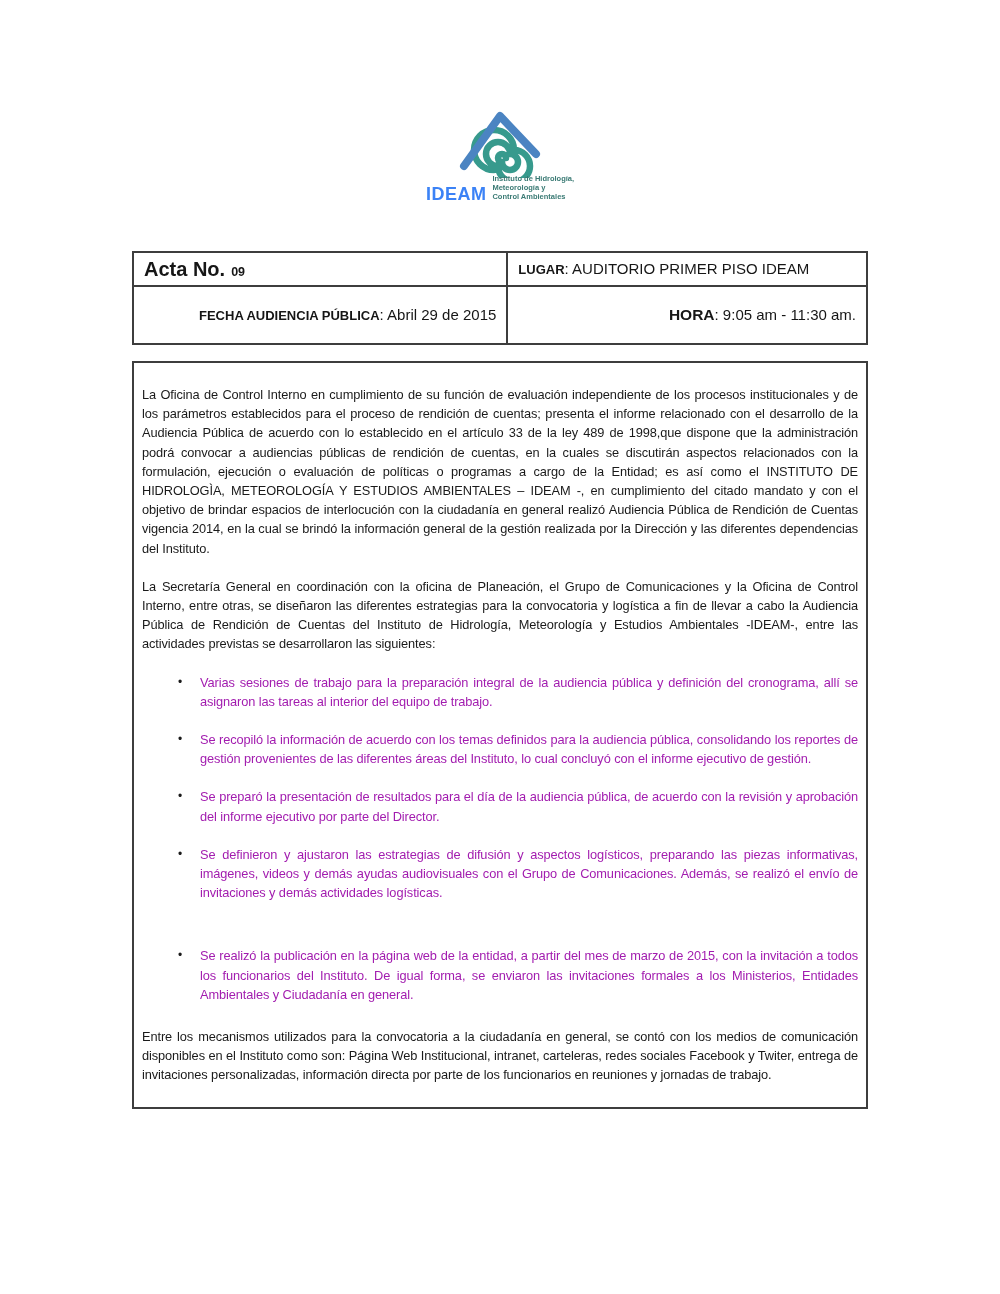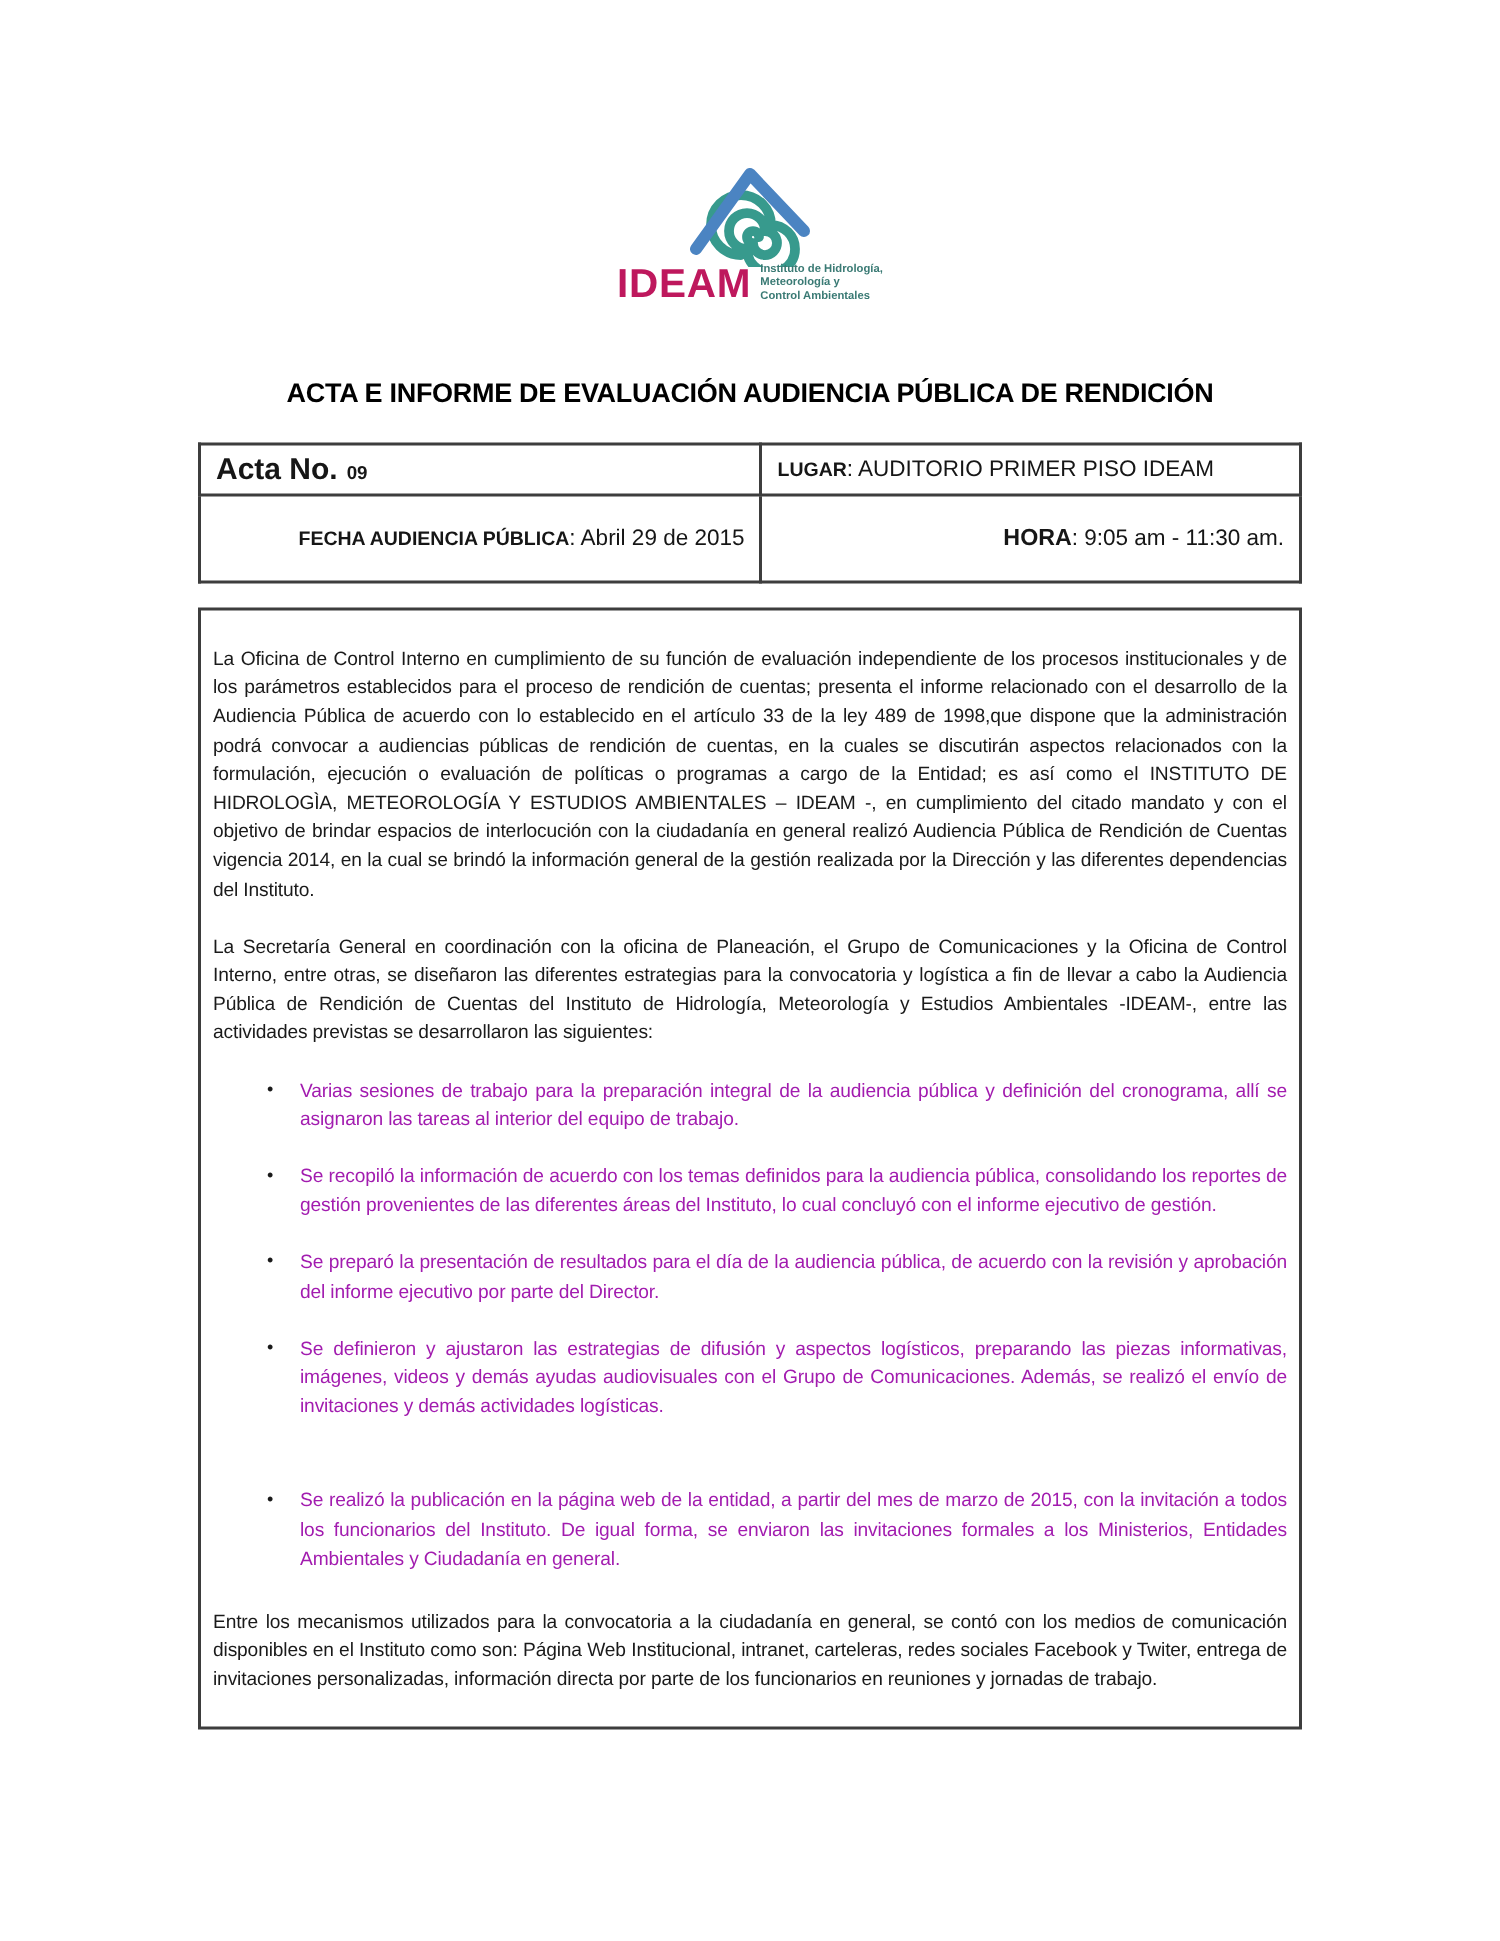--- a/index.html
+++ b/index.html
@@ -11,21 +11,21 @@
     color: #161616;
     overflow: hidden;
     box-sizing: border-box;
     position: relative;
   }
 
   
   .logo-wrap { padding-top: 108px; width: 220px; margin: 0 auto; }
   .logo-glyph { display: block; margin: 0 auto; width: 104px; height: 70px; }
   .logo-row { display: flex; justify-content: center; align-items: flex-end; gap: 6px; margin-top: -4px; }
-  .logo-acronym { font-size: 27px; font-weight: bold; color: #be185d; line-height: 1; letter-spacing: 0.5px; }
+  .logo-acronym { font-size: 18px; font-weight: bold; color: #3b82f6; line-height: 1; letter-spacing: 0.5px; }
   .logo-tagline { font-size: 7.5px; font-weight: bold; color: #3a7a74; line-height: 1.2; padding-bottom: 2px; }
 
   
   .doc-title {
     margin-top: 48px;
     text-align: center;
     font-weight: bold;
     font-size: 18px;
     line-height: 22px;
     letter-spacing: -0.2px;
@@ -108,21 +108,20 @@
       <span class="logo-acronym">IDEAM</span>
       <span class="logo-tagline">
         <div>Instituto de Hidrología,</div>
         <div>Meteorología y</div>
         <div>Control Ambientales</div>
       </span>
     </div>
   </div>
 
   <div class="doc-title">
-    <div>ACTA E INFORME DE EVALUACIÓN AUDIENCIA PÚBLICA DE RENDICIÓN</div>
   </div>
 
   <table class="meta-table">
     <colgroup>
         <col style="width:51%">
         <col style="width:49%">
       </colgroup>
     <tbody>
         <tr class="row-1">
       <td>

